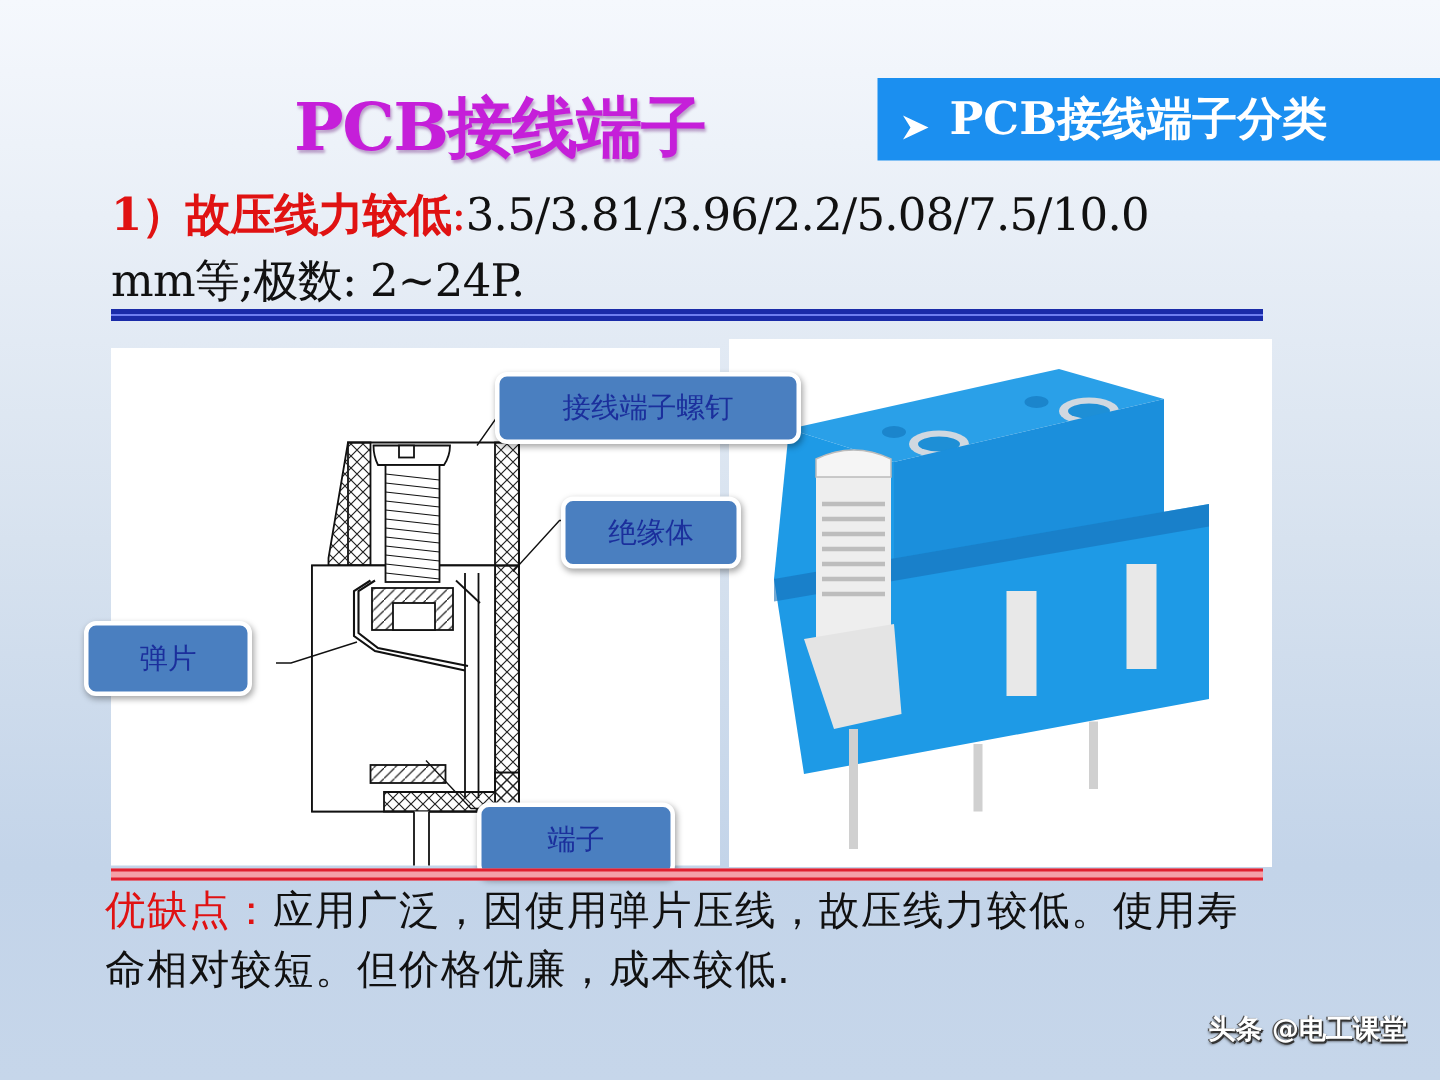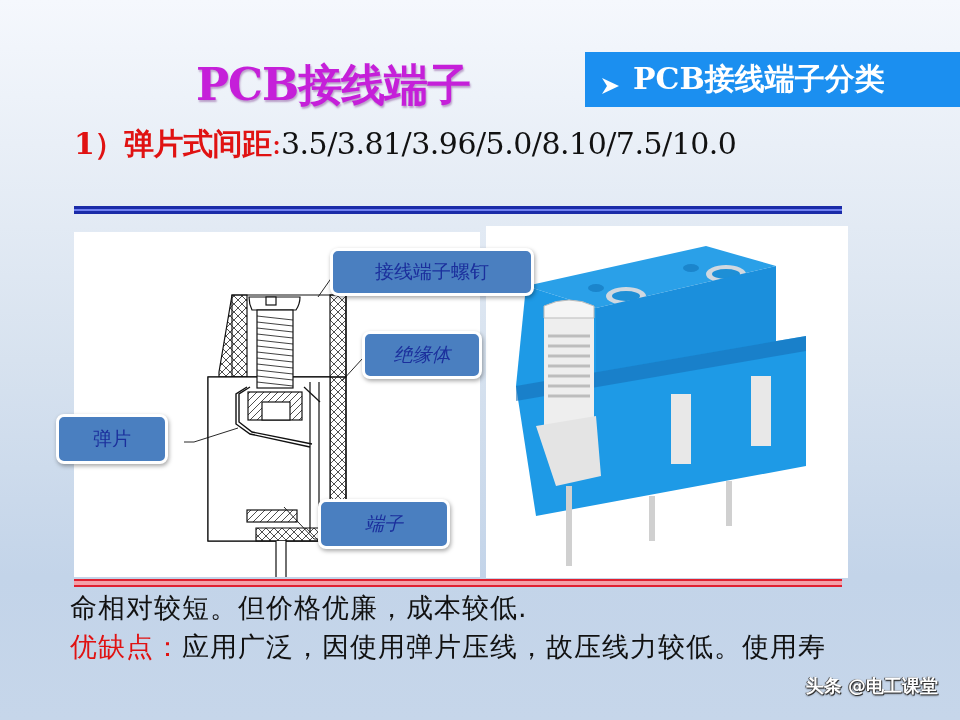--- a/index.html
+++ b/index.html
@@ -79,23 +79,23 @@
       color: #1b2f9c;
       border: 3px solid #ffffff;
       border-radius: 8px;
       box-shadow: 1px 2px 4px rgba(0,0,0,0.35);
       font-size: 19px;
       display: flex; align-items: center; justify-content: center;
       white-space: nowrap;
       font-family: "DejaVu Serif", "Liberation Serif", serif;
     }
     .callout-screw { left: 330px; top: 248px; width: 204px; height: 48px; }
-    .callout-insulator { left: 362px; top: 331px; width: 120px; height: 48px; font-style: italic; }
+    .callout-insulator { left: 374px; top: 331px; width: 120px; height: 48px; }
     .callout-spring { left: 56px; top: 414px; width: 112px; height: 50px; }
-    .callout-terminal { left: 318px; top: 499px; width: 132px; height: 50px; font-style: italic; }
+    .callout-terminal { left: 318px; top: 535px; width: 132px; height: 50px; }
 
     
     .proscons {
       left: 70px; top: 588px; width: 880px;
       font-size: 27px; line-height: 39px;
       color: #111;
       font-family: "DejaVu Sans", "Liberation Sans", sans-serif;
       letter-spacing: 1px;
     }
     .proscons .red { color: #e01212; }
@@ -118,22 +118,23 @@
   <span class="arrow">
     <svg width="22" height="22" viewBox="0 0 22 22">
         <path d="M3 3 L20 11 L3 19 L8 11 Z" fill="#ffffff"></path>
       </svg>
   </span>
   <span>PCB接线端子分类</span>
 </div>
 
 <div class="abs spec">
   <div class="line">
-    <span class="red">1）</span><span class="red">弹片式间距</span><span class="red" style="font-weight:normal">:</span><span>3.5/3.81/3.96/5.0/8.10/7.5/10.0</span>
+    <span class="red">1）</span><span class="red">故压线力较低</span><span class="red" style="font-weight:normal">:</span><span>3.5/3.81/3.96/2.2/5.08/7.5/10.0</span>
   </div>
+  <div class="line">mm等;极数: 2~24P.</div>
 </div>
 
 <div class="abs divider-blue"></div>
 
 <div class="abs panel-left">
   <svg width="406" height="345" viewBox="0 0 406 345">
     <defs>
       <pattern id="xhatch" width="8" height="8" patternUnits="userSpaceOnUse">
         <path d="M0 0 L8 8 M8 0 L0 8" stroke="#222" stroke-width="0.8"></path>
       </pattern>
@@ -219,17 +220,17 @@
 </div>
 
 <div class="abs callout callout-screw">接线端子螺钉</div>
 <div class="abs callout callout-insulator">绝缘体</div>
 <div class="abs callout callout-spring">弹片</div>
 <div class="abs callout callout-terminal">端子</div>
 
 <div class="abs divider-red"></div>
 
 <div class="abs proscons">
+  <div><span class="red">优缺点：</span><span>应用广泛，因使用弹片压线，故压线力较低。使用寿</span></div>
   <div>命相对较短。但价格优廉，成本较低.</div>
-  <div><span class="red">优缺点：</span><span>应用广泛，因使用弹片压线，故压线力较低。使用寿</span></div>
 </div>
 
 <div class="abs watermark">头条 @电工课堂</div>
 
 </body></html>

